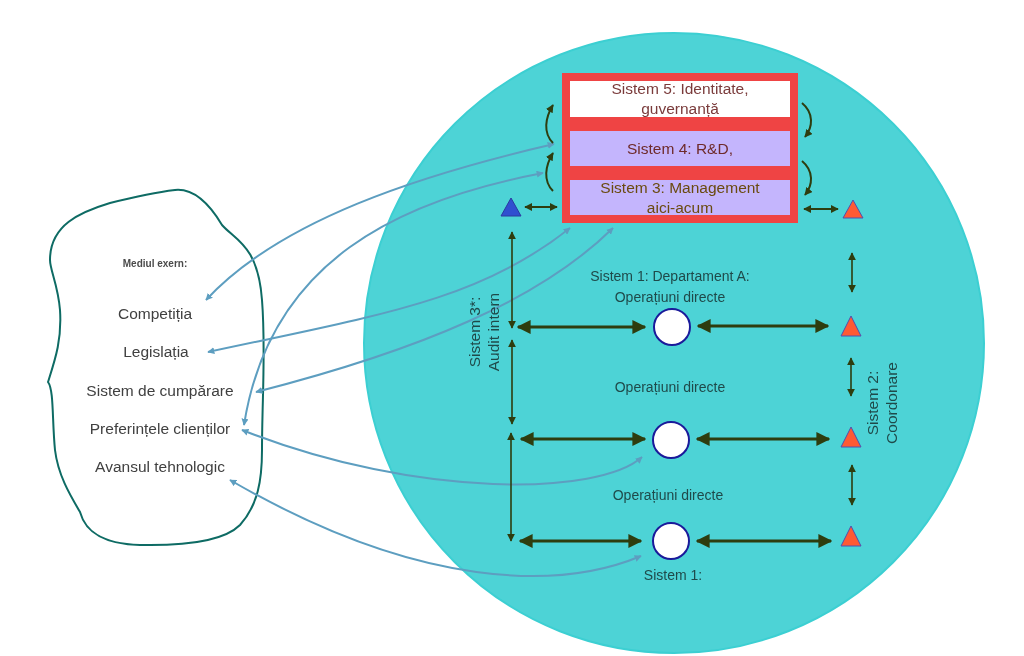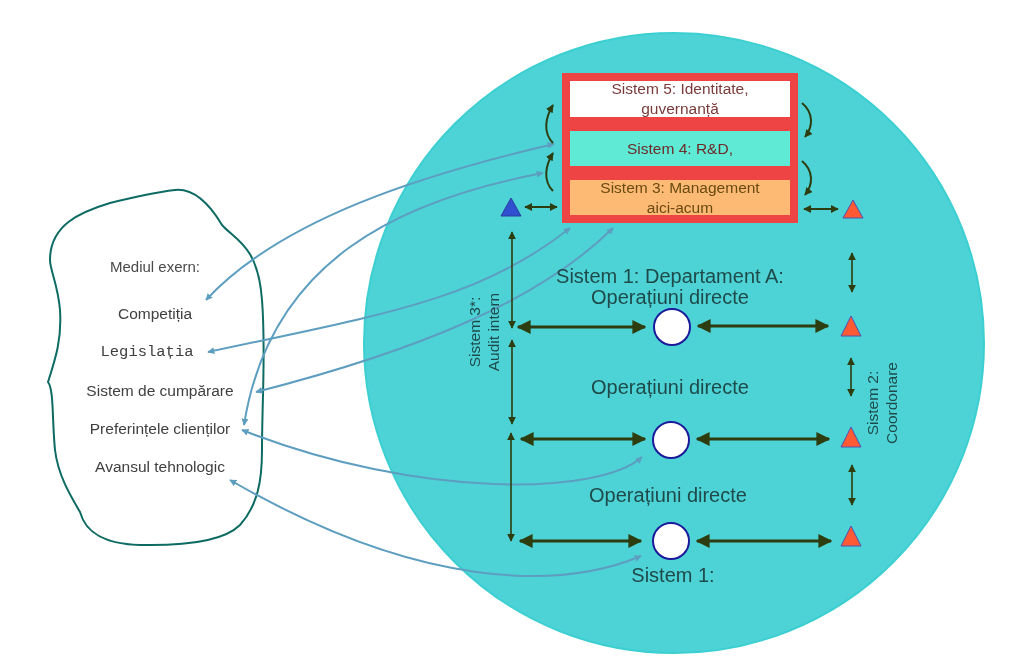--- a/index.html
+++ b/index.html
@@ -1,26 +1,26 @@
 <!DOCTYPE html>
 <html><head>
   <meta charset="utf-8">
   <style>
     html, body { margin: 0; padding: 0; background: #ffffff; }
     body { width: 1024px; height: 656px; overflow: hidden; position: relative; font-family: "Liberation Sans", sans-serif; }
     #stage { position: absolute; left: 0; top: 0; width: 1024px; height: 656px; }
     .lbl { position: absolute; text-align: center; white-space: nowrap; font-family: "Liberation Sans", sans-serif; }
-    .env-title { font-weight: normal; font-size: 15px; color: #4a4a4a; text-align: center; }
+    .env-title { font-weight: bold; font-size: 10px; color: #4a4a4a; text-align: center; }
     .env-item { font-size: 15.5px; color: #404040; }
     .box { position: absolute; box-sizing: border-box; border: 8px solid #ef4444; text-align: center; font-size: 15.5px; line-height: 20px; display: flex; align-items: center; justify-content: center; flex-direction: column; }
     .box span { display: block; }
     .s5 { background: #ffffff; color: #7a3b3b; }
-    .s4 { background: #5eead4; color: #6e2a2a; }
-    .s3 { background: #fdba74; color: #6a4a10; }
-    .dept { font-size: 20px; color: #1f4a4a; line-height: 21px; }
+    .s4 { background: #c4b5fd; color: #6e2a2a; }
+    .s3 { background: #c4b5fd; color: #6a4a10; }
+    .dept { font-size: 14px; color: #1f4a4a; line-height: 21px; }
     .vert { position: absolute; font-size: 15.5px; color: #1f4a4a; line-height: 19px; text-align: center; white-space: nowrap; transform: rotate(-90deg); transform-origin: center center; }
   </style>
 </head>
 <body>
 
 <svg id="stage" width="1024" height="656" viewBox="0 0 1024 656">
   <defs>
     <marker id="bh" viewBox="0 0 10 10" refX="9" refY="5" markerWidth="7" markerHeight="7" orient="auto-start-reverse" markerUnits="userSpaceOnUse">
       <path d="M0,0 L10,5 L0,10 z" fill="#5d9ec0"></path>
     </marker>
@@ -75,21 +75,21 @@
   <line x1="520" y1="541" x2="641" y2="541" stroke="#2e3d0f" stroke-width="3" marker-start="url(#dhBig)" marker-end="url(#dhBig)"></line>
   <line x1="697" y1="541" x2="831" y2="541" stroke="#2e3d0f" stroke-width="3" marker-start="url(#dhBig)" marker-end="url(#dhBig)"></line>
 
   <circle cx="672" cy="327" r="18" fill="#ffffff" stroke="#1a1a9a" stroke-width="2"></circle>
   <circle cx="671" cy="440" r="18" fill="#ffffff" stroke="#1a1a9a" stroke-width="2"></circle>
   <circle cx="671" cy="541" r="18" fill="#ffffff" stroke="#1a1a9a" stroke-width="2"></circle>
 </svg>
 
 <div class="lbl env-title" style="left:90px; top:258px; width:130px;">Mediul exern:</div>
 <div class="lbl env-item" style="left:80px; top:305px; width:150px;">Competiția</div>
-<div class="lbl env-item" style="left:72px; top:343px; width:150px;font-family:Liberation Mono, monospace;">Legislația</div>
+<div class="lbl env-item" style="left:81px; top:343px; width:150px;">Legislația</div>
 <div class="lbl env-item" style="left:70px; top:382px; width:180px;">Sistem de cumpărare</div>
 <div class="lbl env-item" style="left:70px; top:420px; width:180px;">Preferințele clienților</div>
 <div class="lbl env-item" style="left:70px; top:458px; width:180px;">Avansul tehnologic</div>
 
 <div class="box s5" style="left:562px; top:73px; width:236px; height:52px;">
   <span>Sistem 5: Identitate,</span>
   <span>guvernanță</span>
 </div>
 <div class="box s4" style="left:562px; top:123px; width:236px; height:51px;">
   <span>Sistem 4: R&amp;D,</span>

